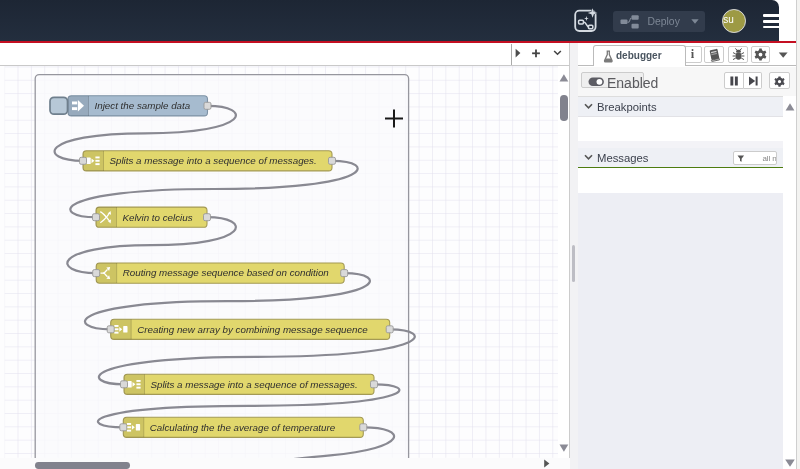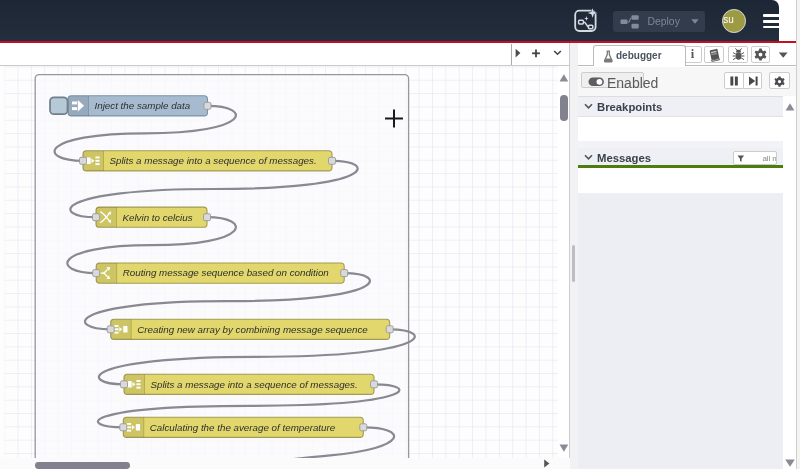--- a/index.html
+++ b/index.html
@@ -31,25 +31,25 @@
 #tab{left:15px;top:2px;width:93px;height:21.3px;background:#fff;border:1px solid #bbb;border-bottom:none;border-radius:3px 3px 0 0;z-index:2}
 #tab .ttext{position:absolute;left:22px;top:4.6px;font-size:10px;font-weight:bold;color:#4a5560}
 .sbtn{top:3px;height:17.3px;background:#fff;border:1px solid #ccc;border-radius:2px}
 #enrow{left:0;top:23.8px;width:222px;height:29.4px;background:#f7f7f7}
 #enbtn{position:absolute;left:3px;top:5.7px;width:63px;height:15.8px;background:#efefef;border:1px solid #ccc;border-radius:2px;font-size:10.3px;color:#5a5a5e}
 #enbtn span{position:absolute;left:25px;top:2.2px;font-size:14px}
 .pbtn{position:absolute;top:5.7px;height:16.6px;background:#fff;border:1px solid #ccc}
 #bphdr{left:0;top:52.8px;width:205px;height:21px;background:#eef0f5;border-top:1px solid #ddd;border-bottom:1px solid #e2e2e6}
 #bplist{left:0;top:74.8px;width:205px;height:23.4px;background:#fff}
 #gap1{left:0;top:98.2px;width:205px;height:7px;background:#f3f3f7}
-#msghdr{left:0;top:105.2px;width:205px;height:20.5px;background:#eef0f5;border-bottom:3px solid #4d7c0f}
+#msghdr{left:0;top:105.2px;width:205px;height:20.5px;background:#eef0f5;border-bottom:1px solid #4d7c0f}
 #msglist{left:0;top:126.7px;width:205px;height:24px;background:#fff}
 #bigarea{left:0;top:150.7px;width:205px;height:275.5px;background:#edeef4}
 #ssb{left:205px;top:52.8px;width:17px;height:373.4px;background:#fff}
-.hdtext{font-size:11.3px;font-weight:bold;color:#3c414d;position:absolute;left:19px;top:4.5px}
+.hdtext{font-size:11.3px;font-weight:normal;color:#3c414d;position:absolute;left:19px;top:4.5px}
 #allnodes{position:absolute;left:154.5px;top:-14.5px;width:44.5px;height:13.5px;background:#fff;border:1px solid #ccc;border-radius:2px;font-size:8px;color:#888;white-space:nowrap;overflow:hidden;letter-spacing:-0.1px}
 .nlabel{font-style:italic;font-size:9.8px;fill:#2f2f2f;font-family:"Liberation Sans",sans-serif}
 .wire{fill:none;stroke:#898992;stroke-width:2.2}
 </style></head>
 <body>
 <div class="abs" id="hdr">
 
   <svg class="abs" style="left:573px;top:7px" width="26" height="27" viewBox="0 0 26 27">
     <rect x="2.2" y="3.6" width="20.4" height="20.4" rx="4.2" fill="none" stroke="#d4dae1" stroke-width="1.8"></rect>
     <rect x="5.6" y="13.2" width="4.8" height="3.7" rx="0.9" fill="none" stroke="#d4dae1" stroke-width="1.5"></rect>

